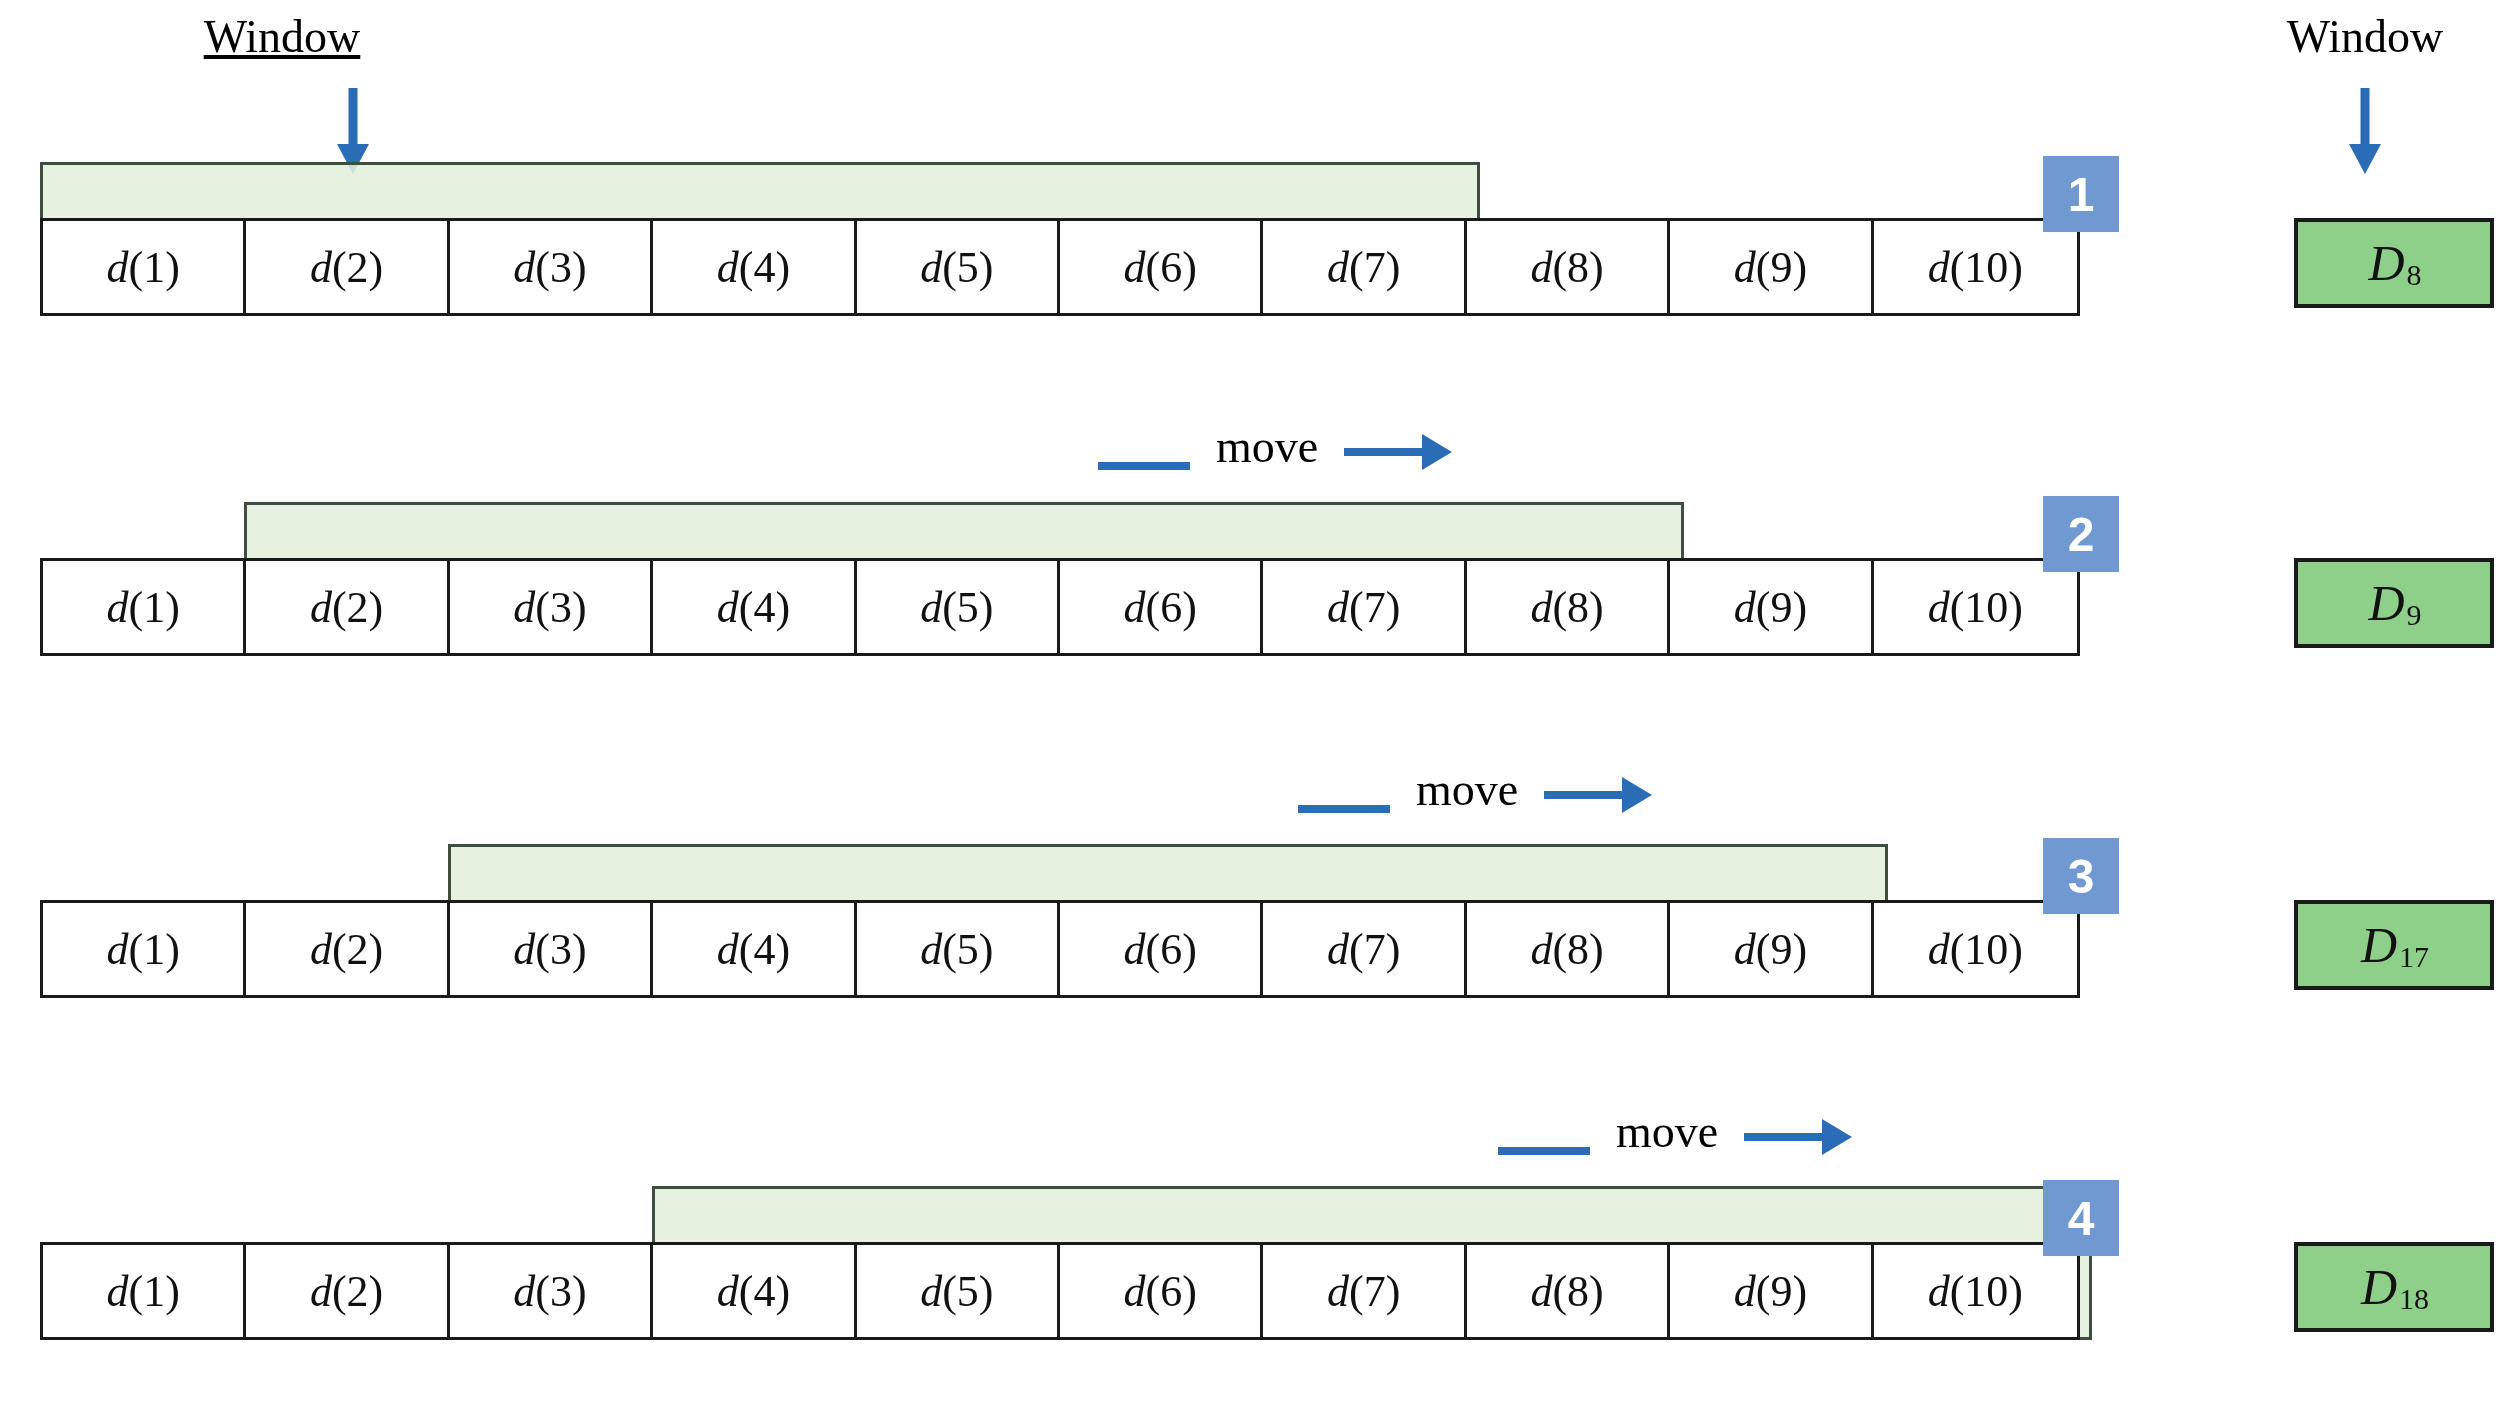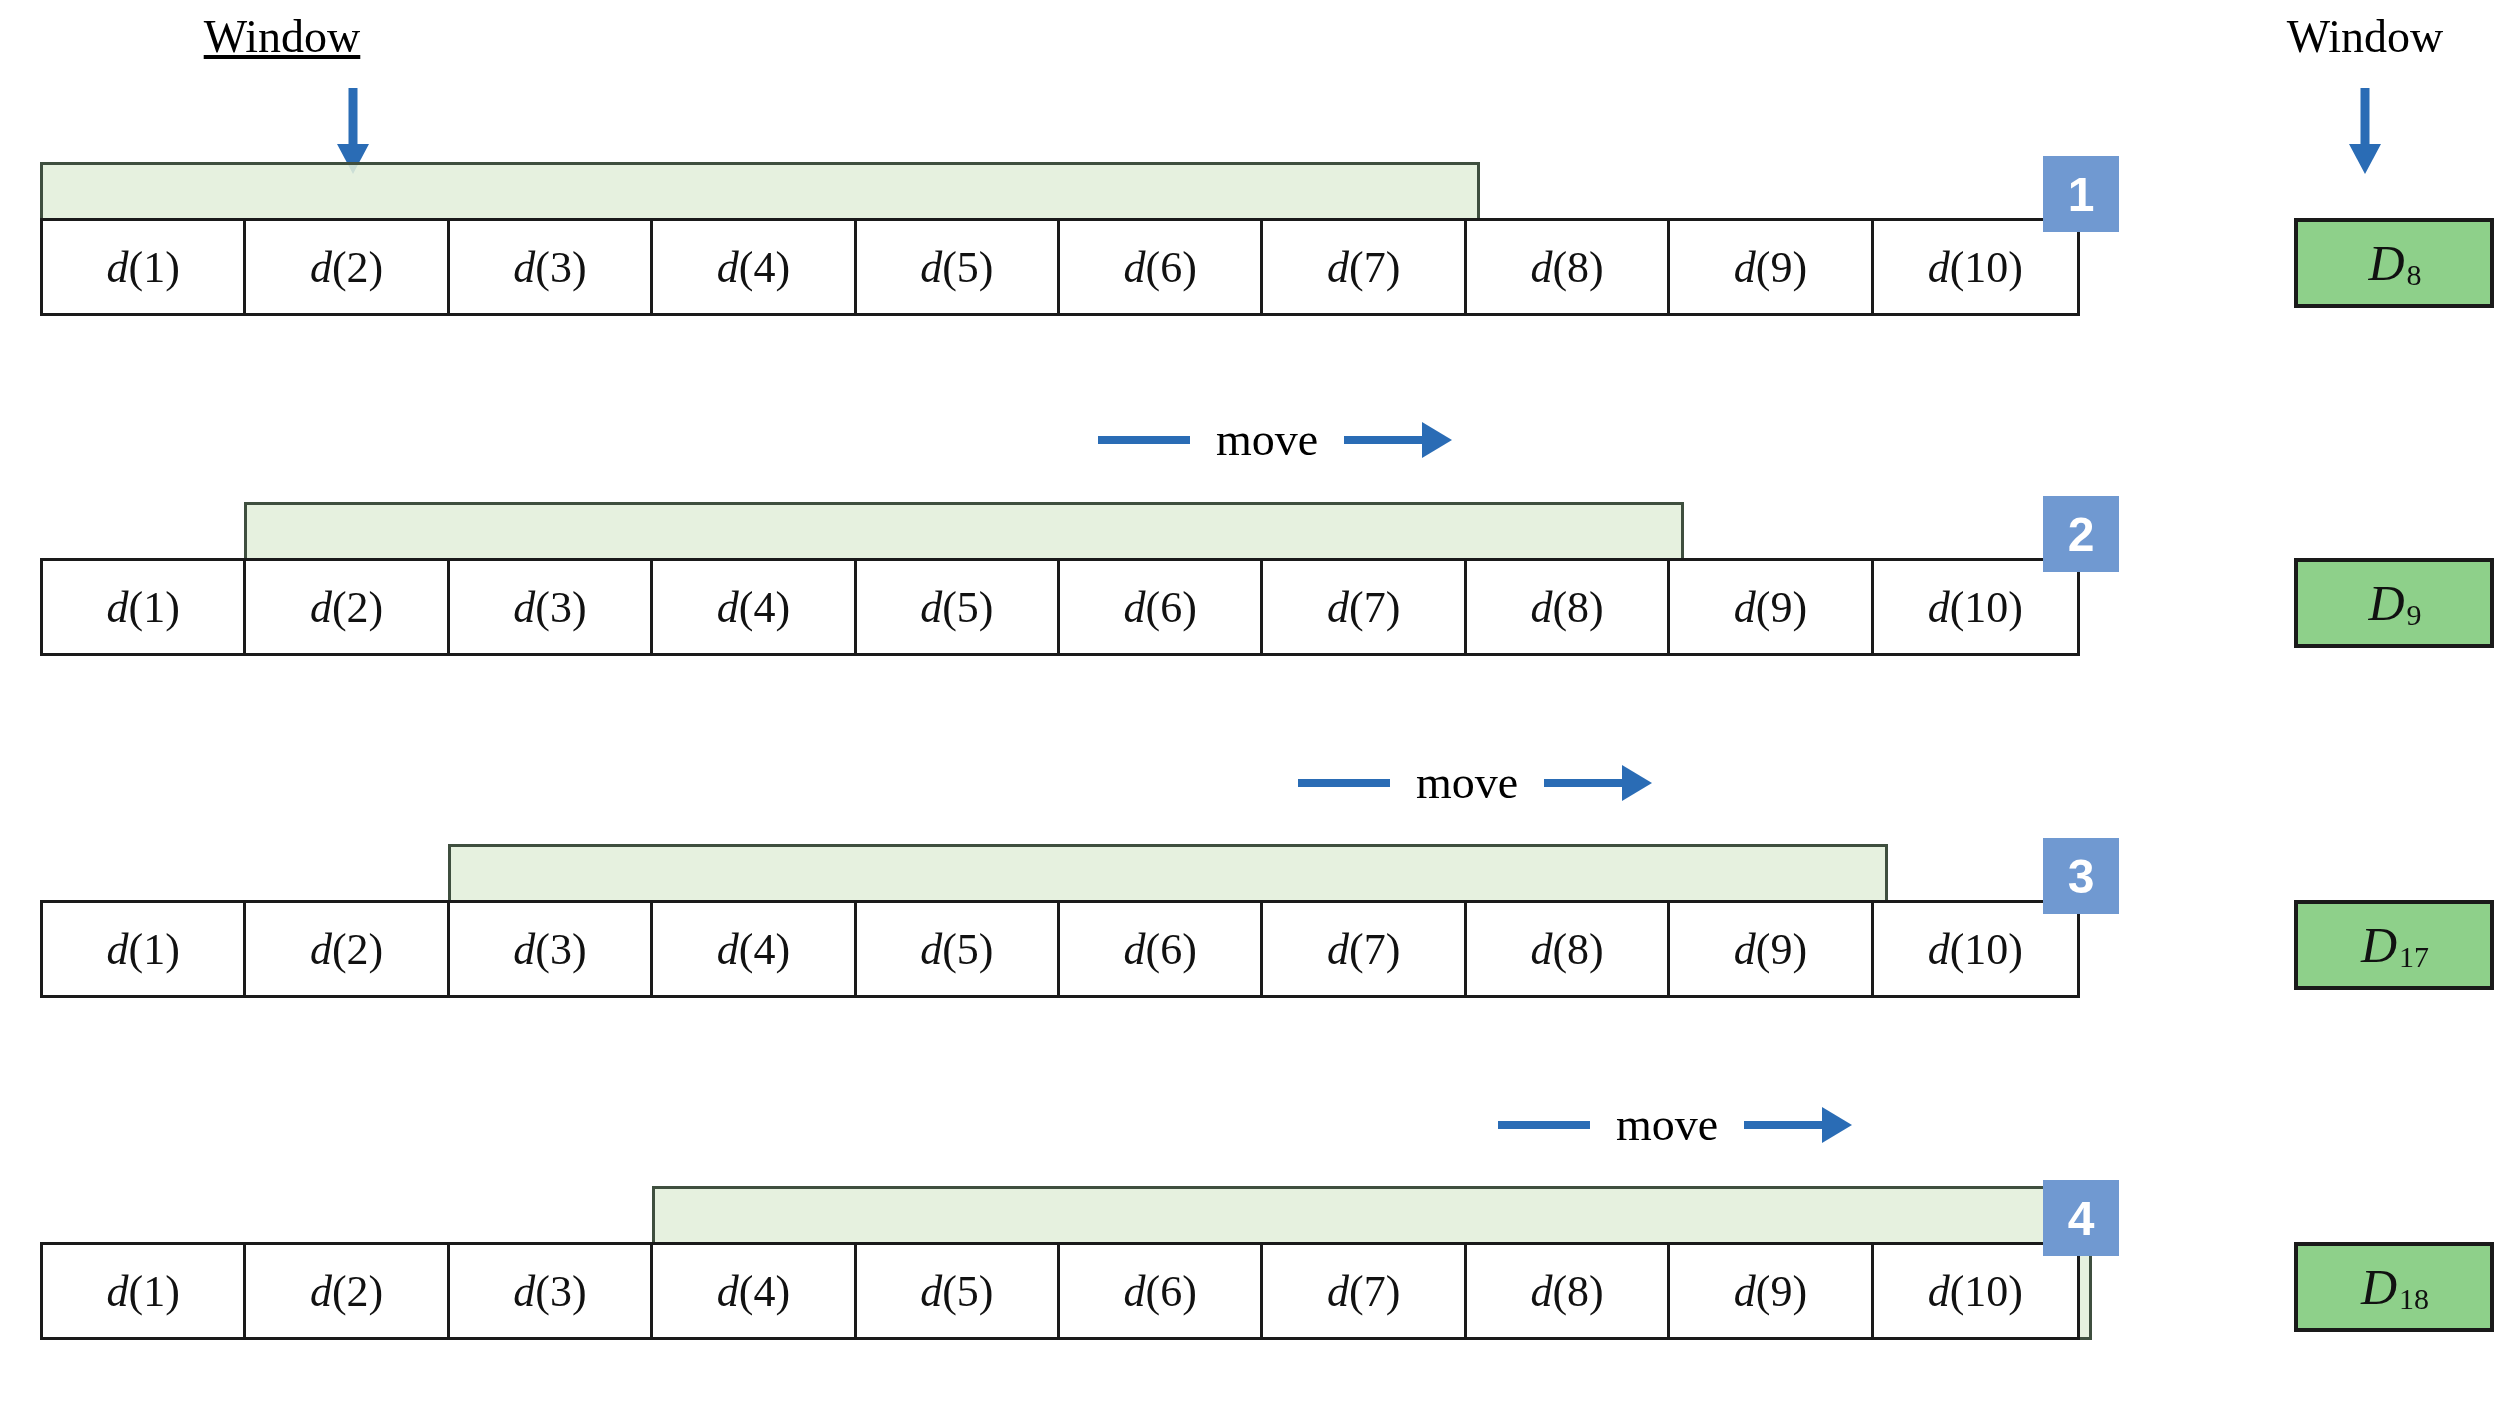--- a/index.html
+++ b/index.html
@@ -71,21 +71,21 @@
     font-family:"Liberation Sans", sans-serif;
     font-weight:bold;
     font-size:48px;
     display:flex;
     align-items:center;
     justify-content:center;
     z-index:6;
   }
 
   
-  .move{position:absolute;display:flex;align-items:center;height:60px;}
+  .move{position:absolute;display:flex;align-items:flex-end;height:60px;}
   .move .dash{
     width:92px;height:8px;background:#2a6cb5;display:block;
   }
   .move .mlabel{
     font-family:"Liberation Serif", serif;
     font-size:46px;color:#000000;
     margin:0 26px;white-space:nowrap;
     line-height:1;
   }
   .move .arrowwrap{display:flex;align-items:center;}

